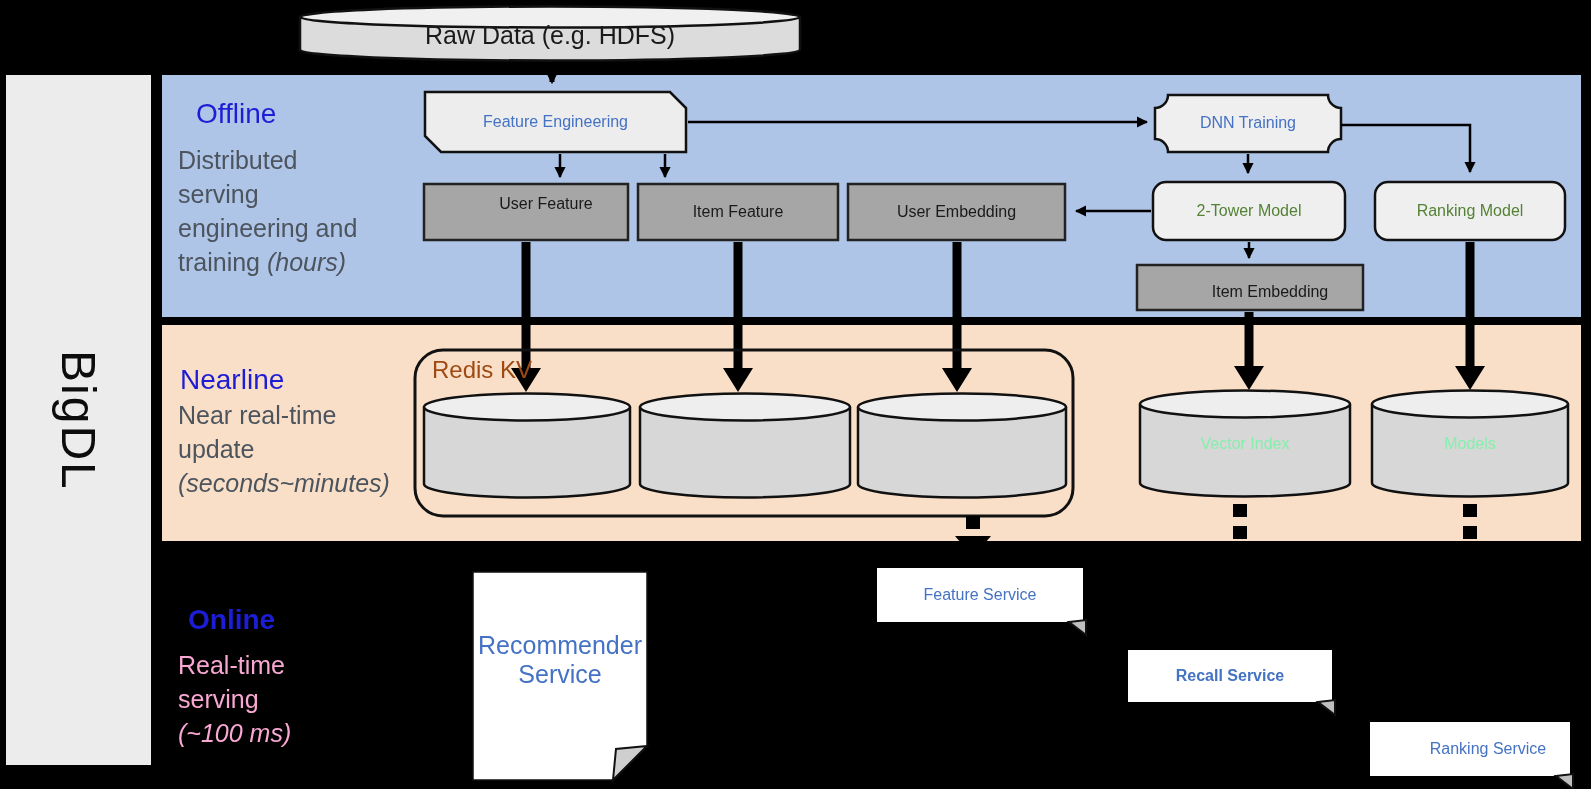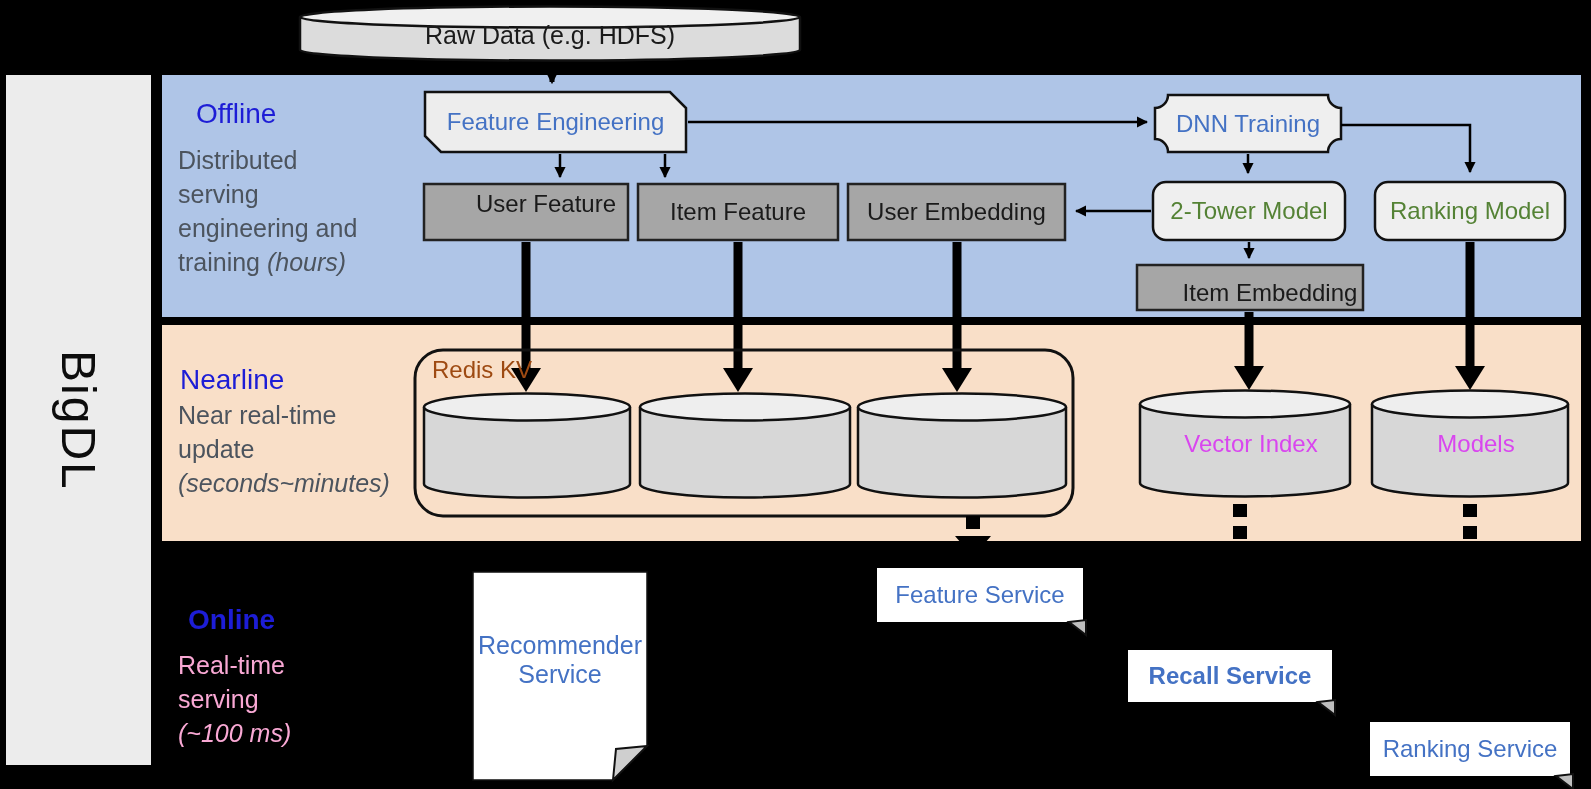--- a/index.html
+++ b/index.html
@@ -6,22 +6,22 @@
   body{font-family:"Liberation Sans", sans-serif;}
   .canvas{position:relative;width:1591px;height:789px;background:#000;overflow:hidden;}
   .band{position:absolute;left:162px;width:1419px;}
   .band.offline{top:75px;height:242px;background:#AFC5E7;}
   .band.nearline{top:325px;height:216px;background:#F9DFC8;}
   .sidebar{position:absolute;left:6px;top:75px;width:145px;height:690px;background:#ECECEC;
            display:flex;align-items:center;justify-content:center;}
   .brand{writing-mode:vertical-rl;font-size:48px;color:#0d0d0d;letter-spacing:2px;}
   svg.layer{position:absolute;left:0;top:0;z-index:2;}
   .label{position:absolute;z-index:3;display:flex;align-items:center;justify-content:center;
-         text-align:center;font-size:24px;color:#1a1a1a;line-height:1.15;}
-  .blue{color:#4472C4;} .green{color:#548235;} .brown{color:#d946ef;padding-left:6px;}
+         text-align:center;font-size:16px;color:#1a1a1a;line-height:1.15;}
+  .blue{color:#4472C4;} .green{color:#548235;} .brown{color:#86efac;}
   .band-title{position:absolute;z-index:3;font-size:28px;color:#1D1DD6;font-weight:500;}
   .band-title.bold{font-weight:700;}
   .desc{position:absolute;z-index:3;font-size:25px;color:#4C545E;line-height:1.36;}
   .desc.online{color:#f9a8d4;}
   .desc em{font-style:italic;}
   .redis-tag{position:absolute;z-index:3;font-size:24px;color:#9E4A12;}
 </style>
 </head>
 <body>
 
@@ -136,15 +136,15 @@
 
   <div class="band-title bold" style="left:188px;top:604px;">Online</div>
   <div class="desc online" style="left:178px;top:648px;width:140px;">
     <span>Real-time serving</span>
     <em>(~100 ms)</em>
   </div>
 
   <div class="label blue" style="left:473px;top:600px;width:174px;height:120px;font-size:25px;">Recommender Service</div>
   <div class="label blue" style="left:877px;top:568px;width:206px;height:54px;">Feature Service</div>
   <div class="label blue" style="left:1128px;top:650px;width:204px;height:52px;font-weight:bold;">Recall Service</div>
-  <div class="label blue" style="left:1370px;top:722px;width:200px;height:54px;">Ranking Service</div>
+  <div class="label blue" style="left:1370px;top:722px;width:200px;height:54px;padding-left:18px;">Ranking Service</div>
 
 </div>
 
 </body></html>

